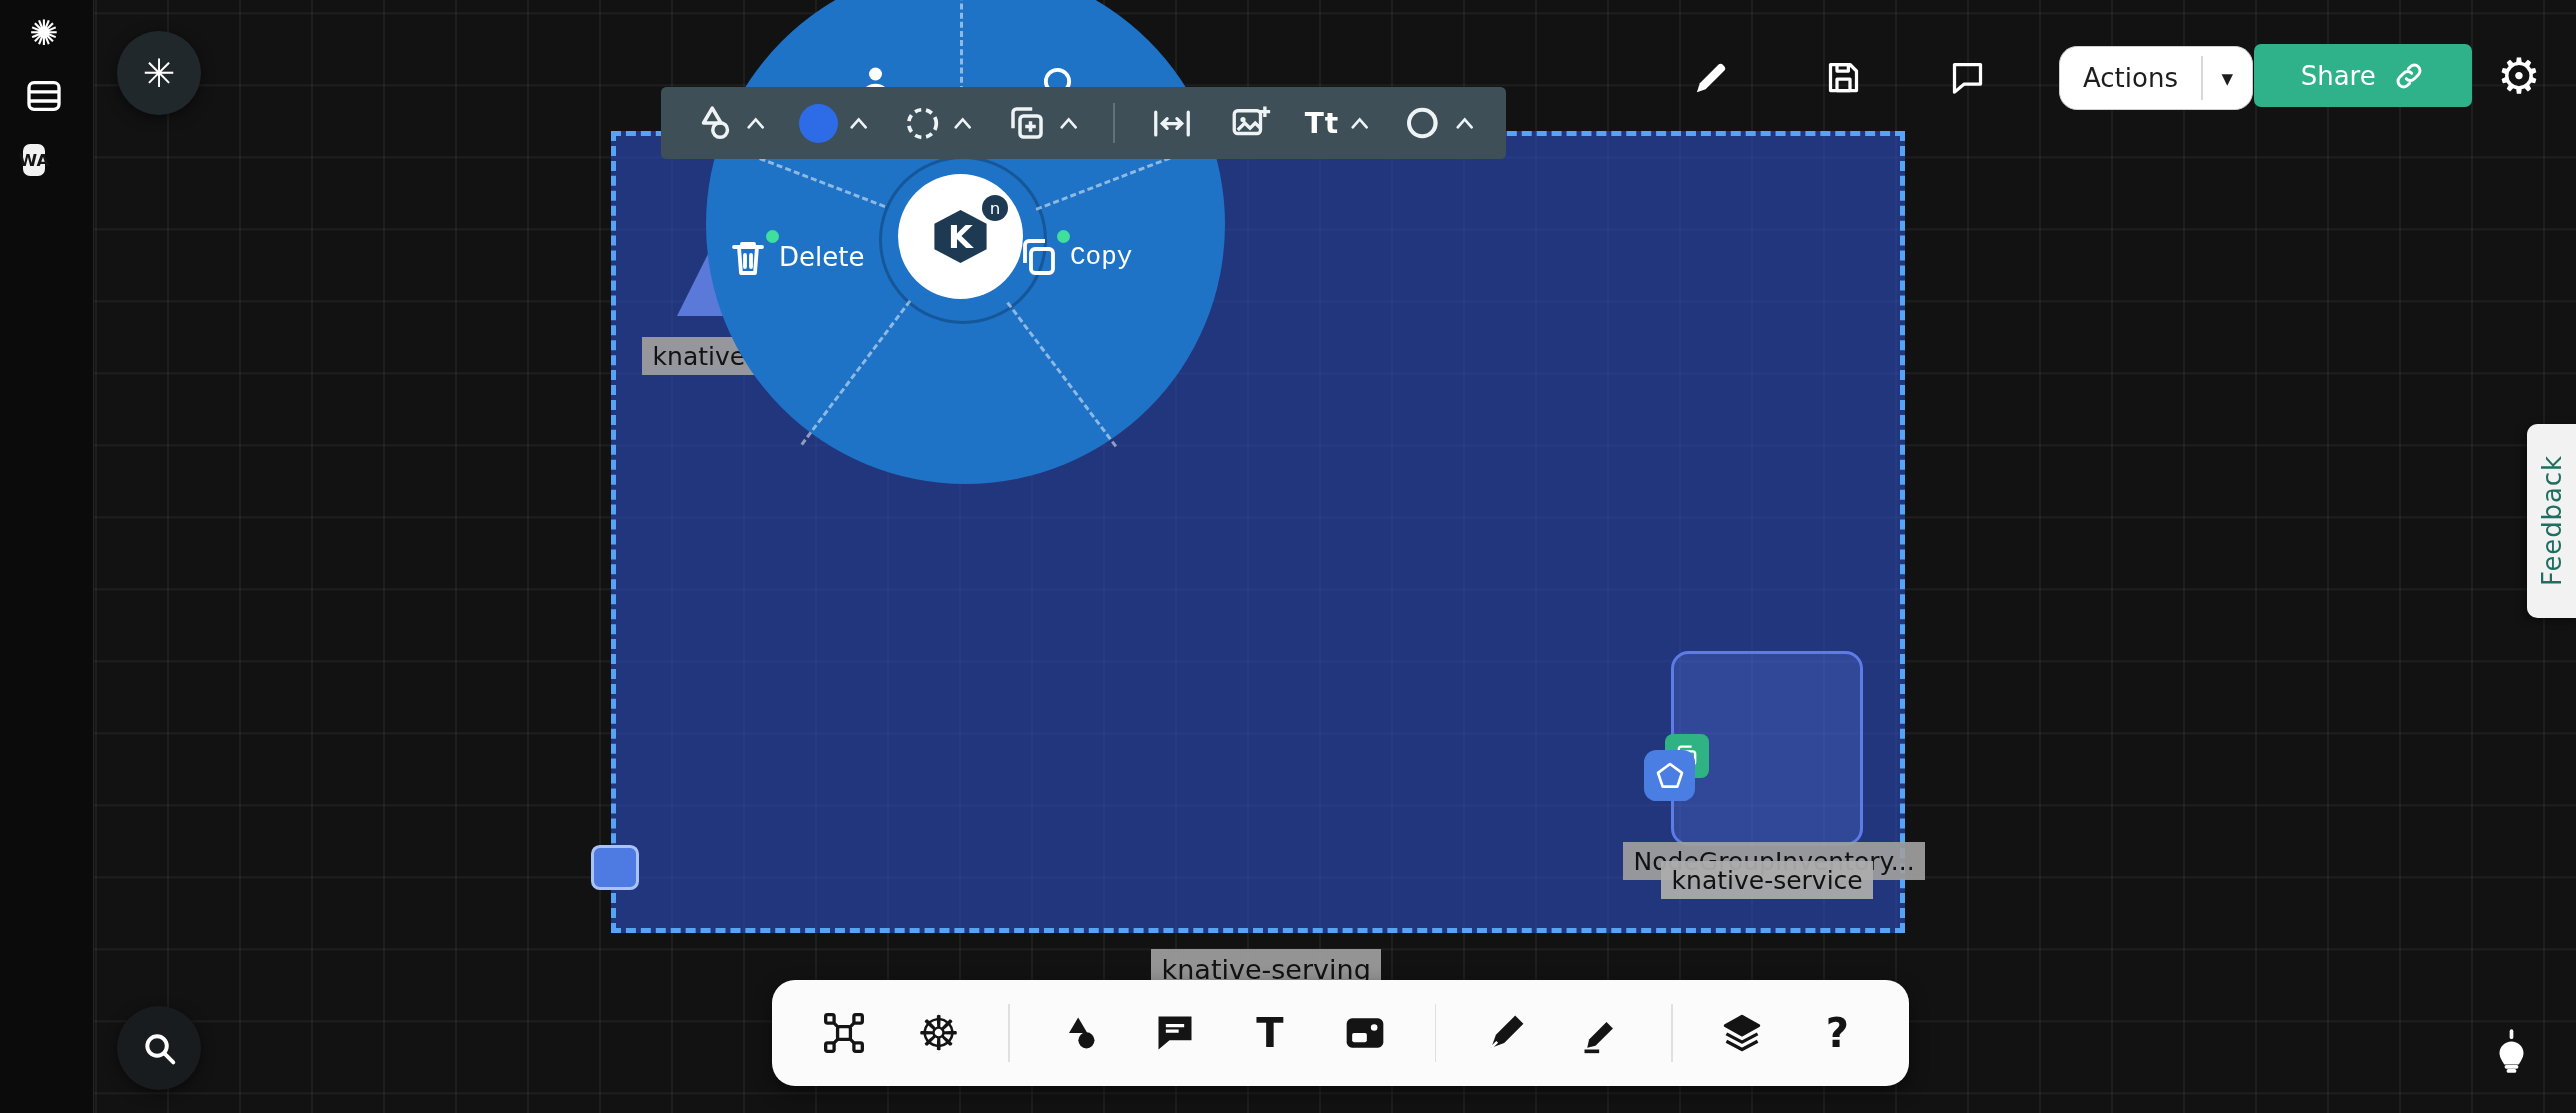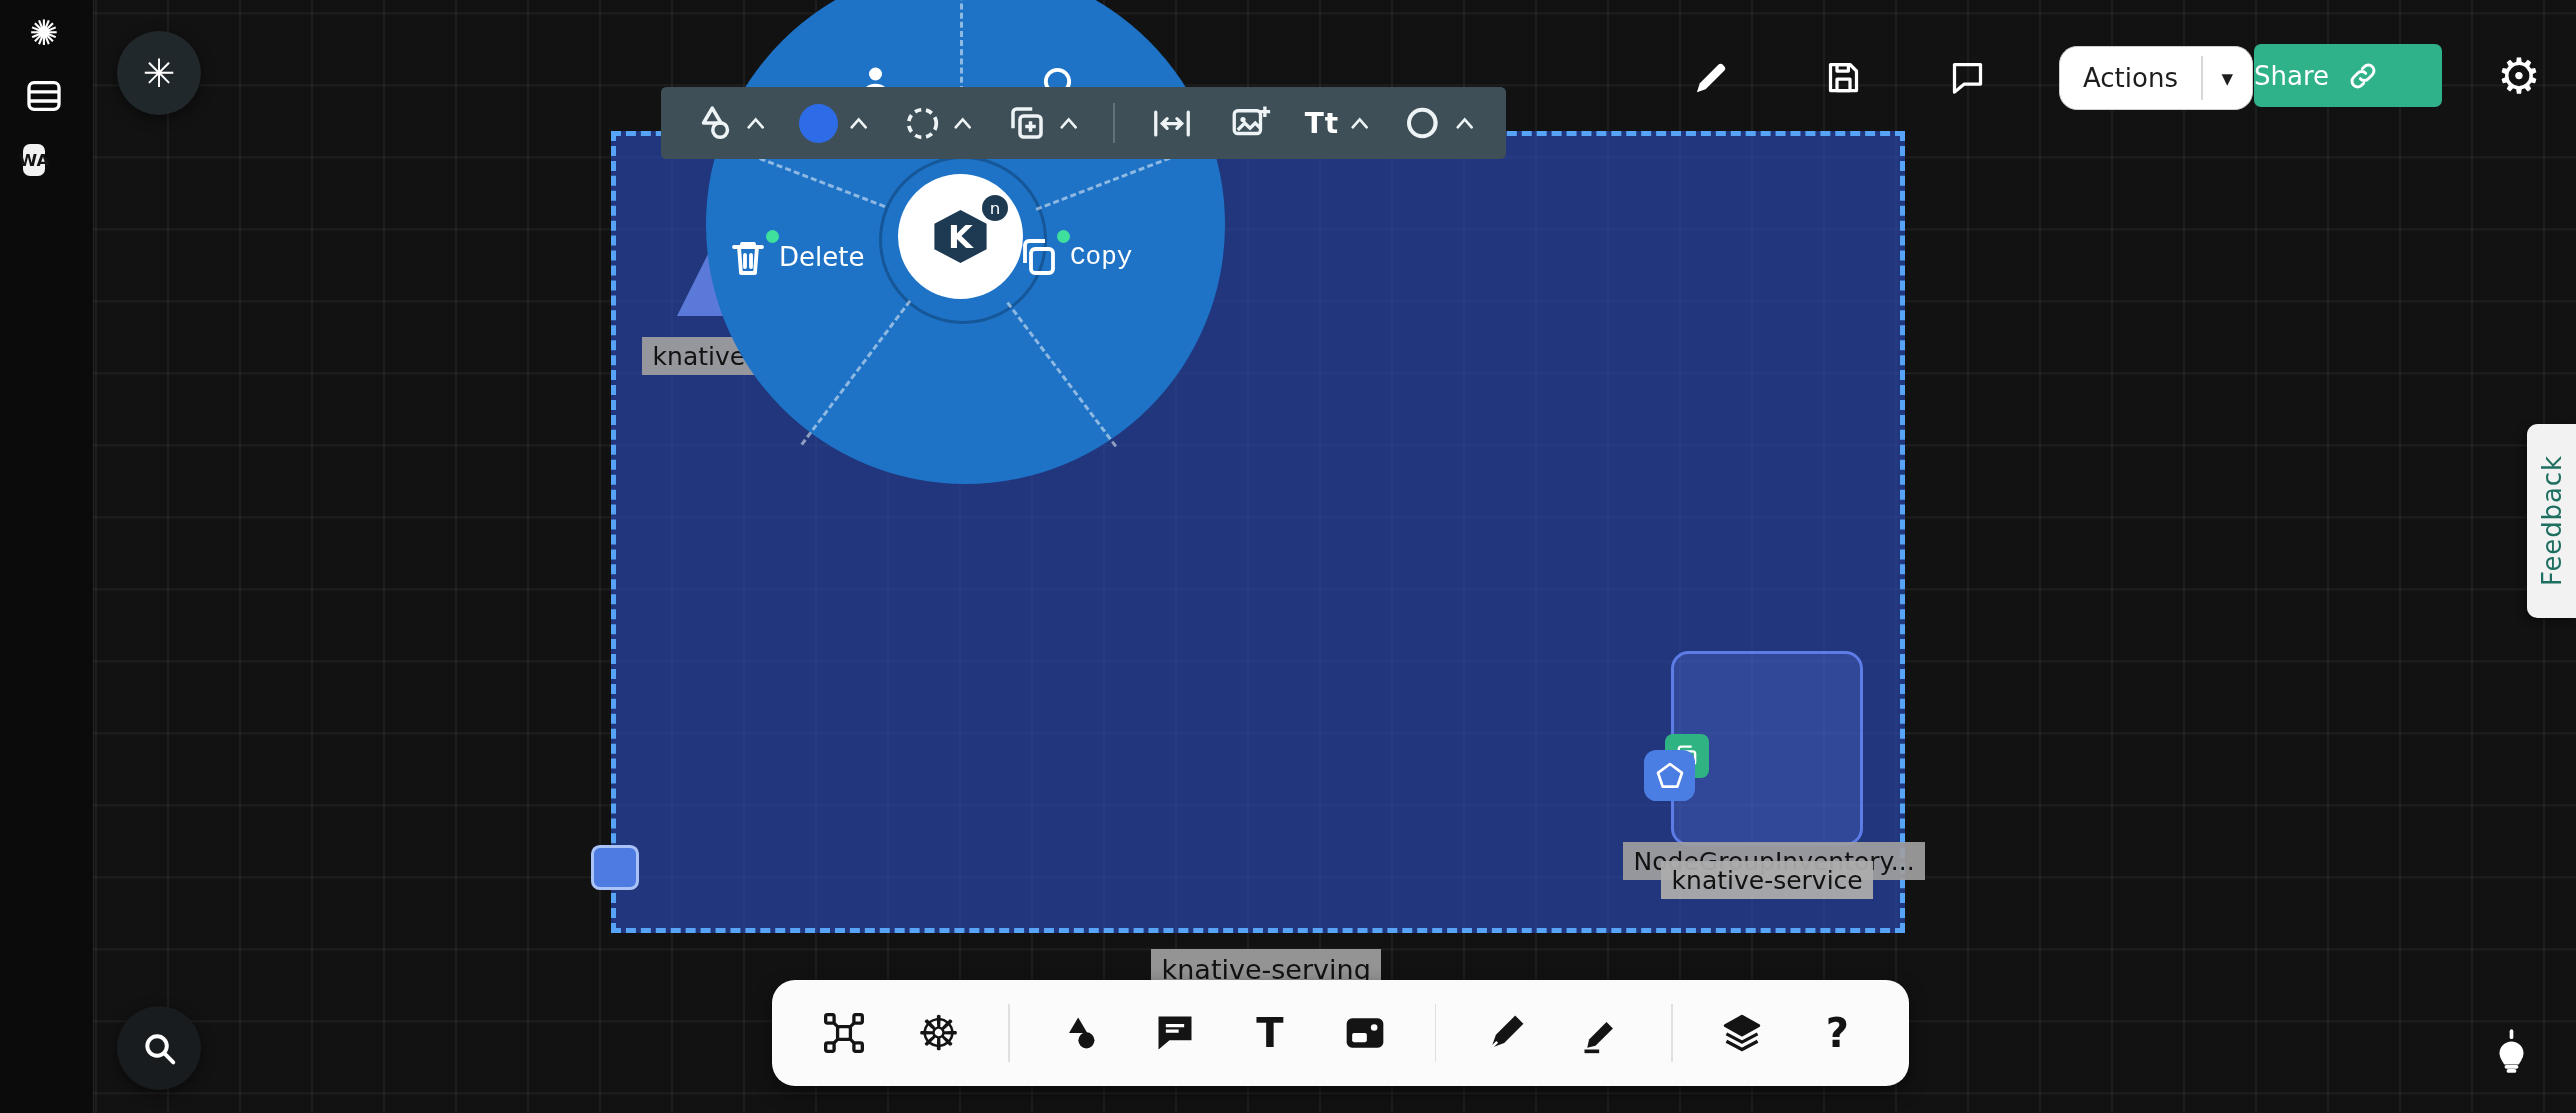--- a/index.html
+++ b/index.html
@@ -163,23 +163,23 @@
     background: #ffffff; border: 0.9px solid #cfcfcf; border-radius: 18px;
     display: flex; align-items: stretch; cursor: pointer;
   }
   .actions-label { display: flex; align-items: center; padding: 0 23px;
     color: #1d1d1d; font-size: 26px; }
   .actions-sep { width: 1.8px; background: #d8d8d8; margin: 8.8px 0; }
   .actions-caret { width: 49px; display: flex; align-items: center; justify-content: center;
     color: #1d1d1d; font-size: 23px; }
 
   .share-btn {
-    position: absolute; left: 2254px; top: 44px; width: 188px; height: 63px; z-index: 14;
+    position: absolute; left: 2254px; top: 44px; width: 218px; height: 63px; z-index: 14;
     background: #2fb189; border-radius: 7px; color: #fff;
-    display: flex; align-items: center; gap: 17.6px;
+    display: flex; align-items: center; justify-content: center; gap: 17.6px;
     font-size: 26px; cursor: pointer;
   }
 
   
   .dock {
     position: absolute; left: 772px; top: 980px; width: 1137px; height: 106px;
     background: #fbfbfb; border-radius: 23px; z-index: 12;
     display: flex; align-items: center; justify-content: space-between;
     padding: 0 46px; box-sizing: border-box;
     box-shadow: 0 7px 19.4px rgba(0,0,0,0.45);

